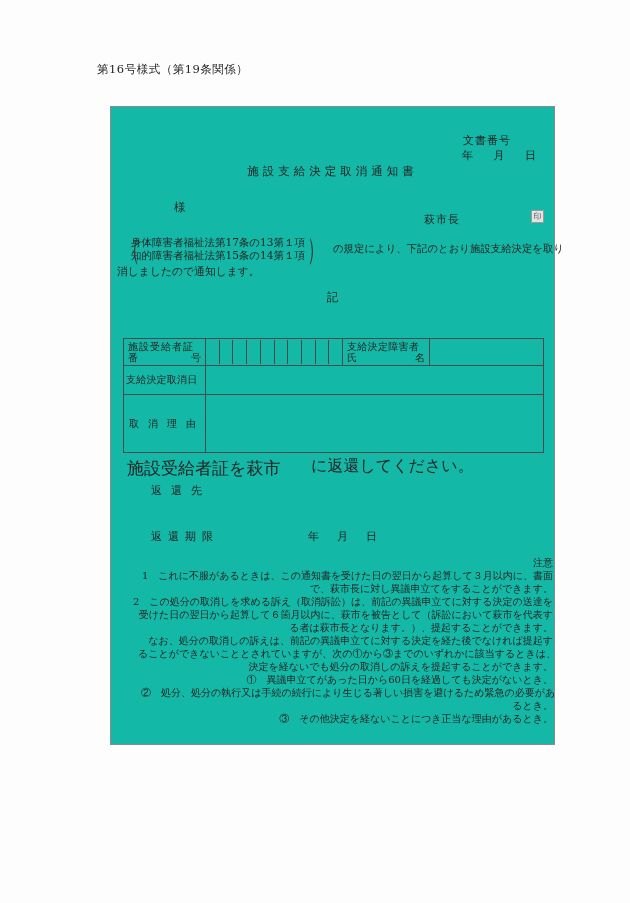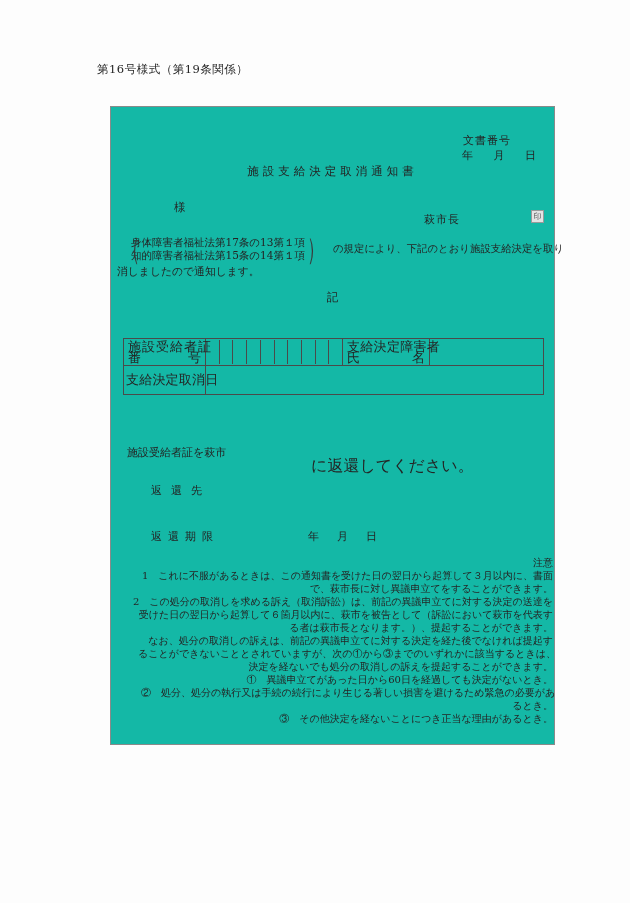--- a/index.html
+++ b/index.html
@@ -30,36 +30,36 @@
   .bracket{
     font-size:30px;font-weight:300;color:#3a3a3a;line-height:26px;
     transform:scaleX(.55);width:10px;display:inline-block;flex:0 0 auto;
   }
   .law-lines{line-height:13px;white-space:nowrap;}
   .after-bracket{margin-left:18px;white-space:nowrap;font-size:10.4px;}
   .body-line2{left:6px;top:158px;font-size:10.8px;}
   .ki{left:0;top:183px;width:100%;text-align:center;font-size:11.5px;}
   .info-table{
     left:12px;top:231px;width:420px;border-collapse:collapse;table-layout:fixed;
-    font-size:13px;
+    font-size:10px;
   }
   .info-table td{border:1px solid #4a4a4a;padding:0;vertical-align:middle;}
   .label-cell{padding:1px 4px !important;}
   .lline{line-height:11px;letter-spacing:1px;white-space:nowrap;}
   .spread{display:flex;justify-content:space-between;line-height:11px;}
   tr.r1 td{height:24px;}
   tr.r2 td{height:26px;}
   tr.r3 td{height:57px;}
   .plain-label{padding:1px 2px !important;letter-spacing:.2px;white-space:nowrap;}
   .reason-label{letter-spacing:9px;padding-left:5px !important;white-space:nowrap;}
   .boxes-cell{padding:0 !important;}
   .boxes{display:flex;height:24px;}
   .dbox{flex:1;}
   .dbox + .dbox{border-left:1px solid #4a4a4a;}
-  .ret-a{left:16px;top:338px;font-size:11px;}
+  .ret-a{left:16px;top:350px;font-size:17px;}
   .ret-b{left:200px;top:349px;font-size:16px;}
   .ret-to{left:40px;top:376px;font-size:11px;letter-spacing:9px;}
   .ret-deadline{left:40px;top:422px;font-size:11px;letter-spacing:6px;}
   .deadline-date{left:197px;top:422px;width:69px;display:flex;justify-content:space-between;font-size:11px;}
   .notes{left:2px;top:449px;width:440px;font-size:10px;line-height:13px;text-align:right;}
   .notes > div{white-space:nowrap;position:static;}
   .ni0{padding-left:1px;}
   .ni1{padding-left:14px;}
   .ni2{padding-left:25px;}
   .ni3{padding-left:35px;}
@@ -139,20 +139,24 @@
             <span>氏</span>
             <span>名</span>
           </div>
         </td>
         <td></td>
       </tr>
       <tr class="r2">
         <td class="plain-label">支給決定取消日</td>
         <td colspan="3"></td>
       </tr>
+      <tr class="r3">
+        <td class="reason-label">取消理由</td>
+        <td colspan="3"></td>
+      </tr>
     </tbody>
   </table>
 
   <div class="ret-a">施設受給者証を萩市</div>
   <div class="ret-b">に返還してください。</div>
 
   <div class="ret-to">返還先</div>
 
   <div class="ret-deadline">返還期限</div>
   <div class="deadline-date">

